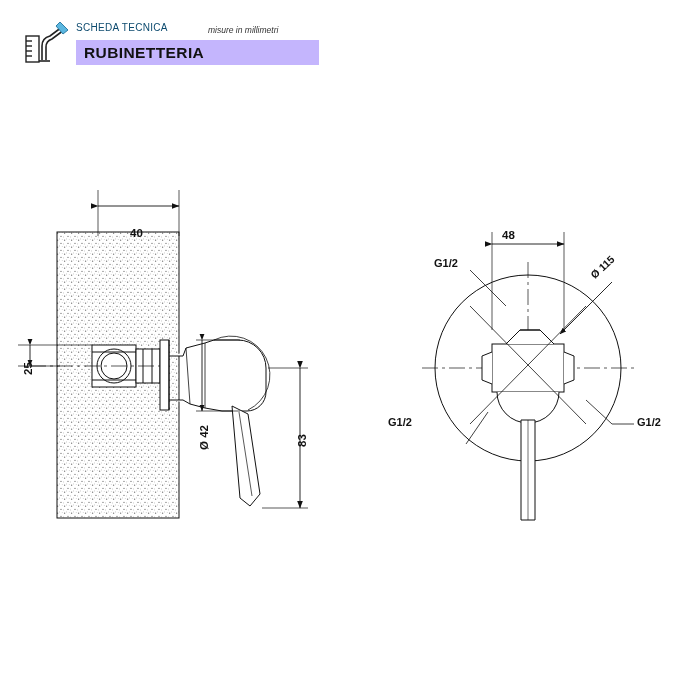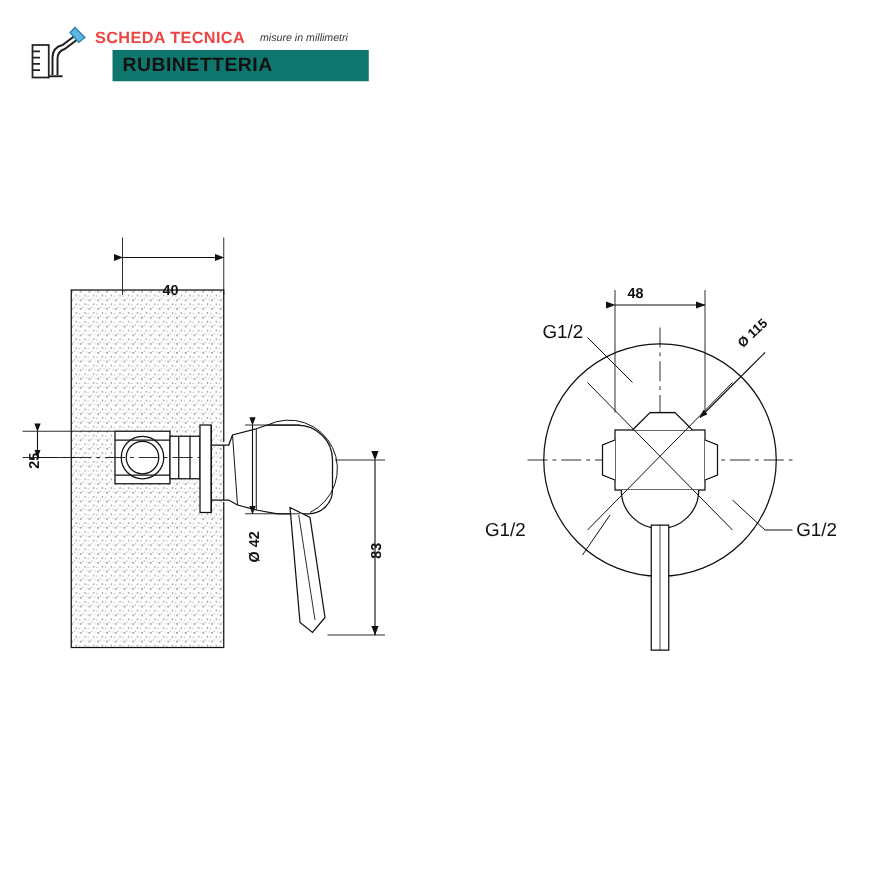--- a/index.html
+++ b/index.html
@@ -25,43 +25,43 @@
     position: absolute;
     left: 18px;
     top: 10px;
     width: 260px;
     height: 60px;
   }
   .hdr-title {
     position: absolute;
     left: 58px;
     top: 12px;
-    font-size: 13px;
-    font-weight: bold;
+    font-size: 10px;
+    font-weight: normal;
     letter-spacing: 0.3px;
-    color: #ef4444;
+    color: #0c4a6e;
     white-space: nowrap;
   }
   .hdr-sub {
     position: absolute;
     left: 190px;
     top: 15px;
     font-size: 8.5px;
     font-style: italic;
     color: #333;
     white-space: nowrap;
     text-align: right;
   }
   .hdr-band {
     position: absolute;
-    left: 72px;
+    left: 58px;
     top: 30px;
-    width: 205px;
+    width: 243px;
     height: 25px;
-    background: #0f766e;
+    background: #c4b5fd;
   }
   .hdr-band-text {
     position: absolute;
     left: 8px;
     top: 4px;
     font-size: 15.5px;
     font-weight: bold;
     letter-spacing: 0.4px;
     color: #111;
     white-space: nowrap;
@@ -80,22 +80,22 @@
     font-weight: bold;
     color: #111;
     white-space: nowrap;
   }
   .dim-label.vert {
     transform: rotate(-90deg);
     transform-origin: left top;
   }
   .note-label {
     position: absolute;
-    font-size: 15px;
-    font-weight: normal;
+    font-size: 11px;
+    font-weight: bold;
     color: #111;
     white-space: nowrap;
   }
   .rot-label {
     position: absolute;
     font-size: 10.5px;
     font-weight: bold;
     color: #111;
     white-space: nowrap;
     transform: rotate(-43deg);

